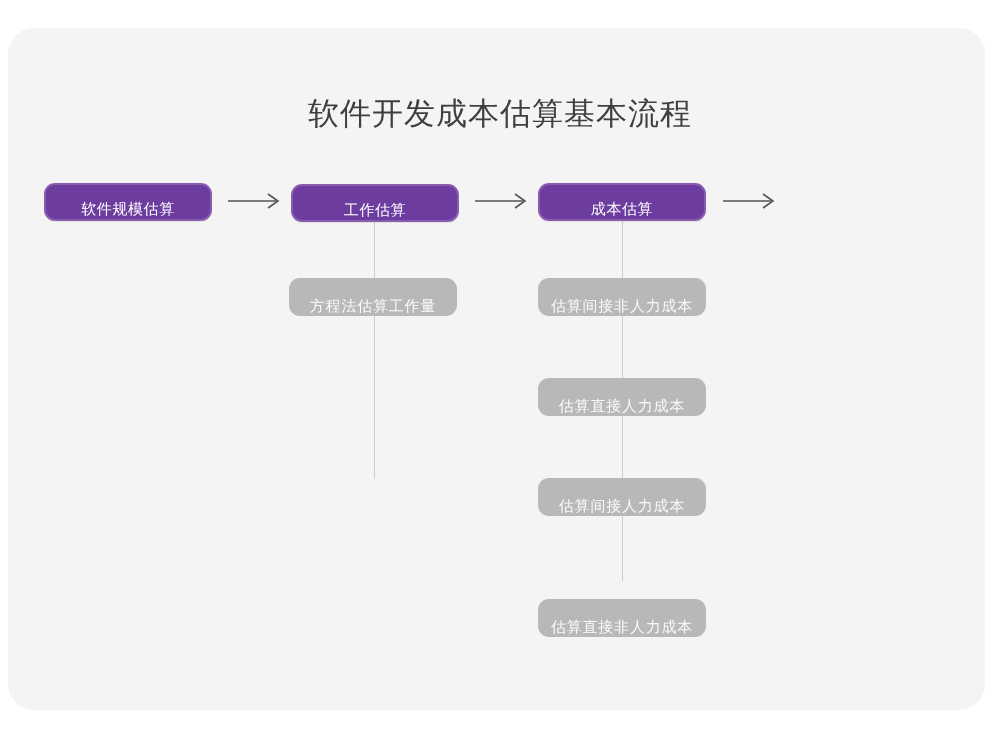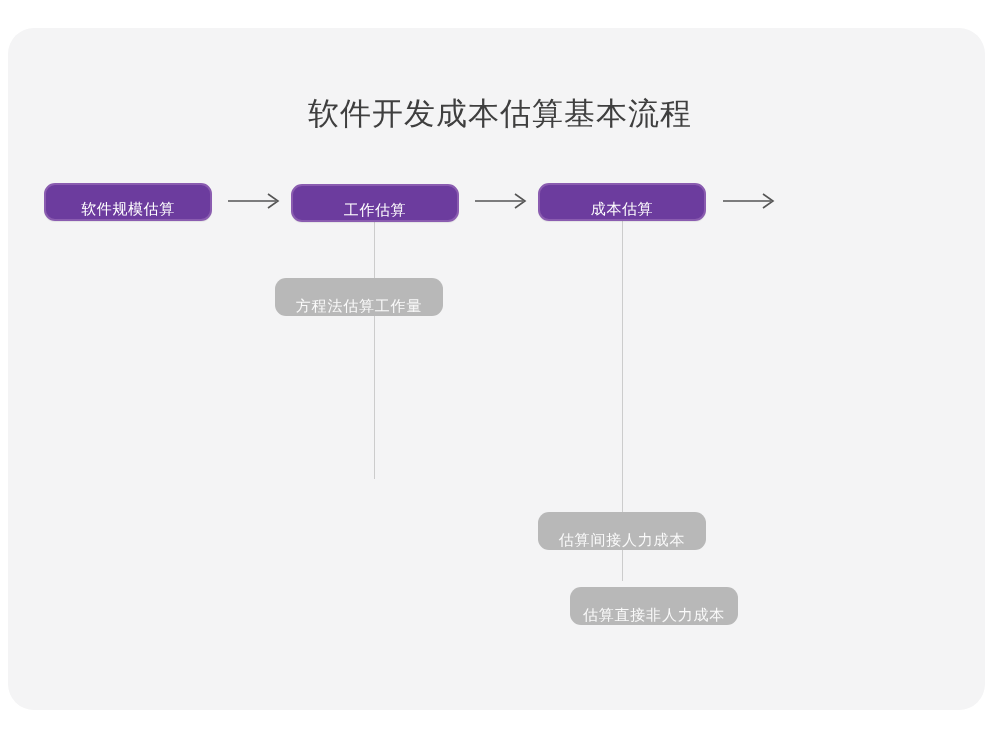--- a/index.html
+++ b/index.html
@@ -129,29 +129,35 @@
   </div>
 
   <div class="arrow" style="left:723px; top:190px;">
     <svg width="56" height="22" viewBox="0 0 56 22">
       <line x1="0" y1="11" x2="48" y2="11" stroke="#555555" stroke-width="1.6"></line>
       <polyline points="40,4 50,11 40,18" fill="none" stroke="#555555" stroke-width="1.6"></polyline>
     </svg>
   </div>
 
 
-  <div class="node secondary" style="left:275px; top:278px; width:168px;">
+  <div class="node secondary" style="left:289px; top:278px; width:168px;">
     <span>方程法估算工作量</span>
   </div>
 
 
 
+  <div class="node secondary" style="left:538px; top:278px; width:168px;">
+    <span>估算间接非人力成本</span>
+  </div>
 
+  <div class="node secondary" style="left:538px; top:378px; width:168px;">
+    <span>估算直接人力成本</span>
+  </div>
 
-  <div class="node secondary" style="left:538px; top:478px; width:168px;margin-top:34px;">
+  <div class="node secondary" style="left:538px; top:478px; width:168px;">
     <span>估算间接人力成本</span>
   </div>
 
-  <div class="node secondary" style="left:538px; top:587px; width:168px;margin-left:32px;">
+  <div class="node secondary" style="left:538px; top:599px; width:168px;">
     <span>估算直接非人力成本</span>
   </div>
 
 </div>
 
 </body></html>

